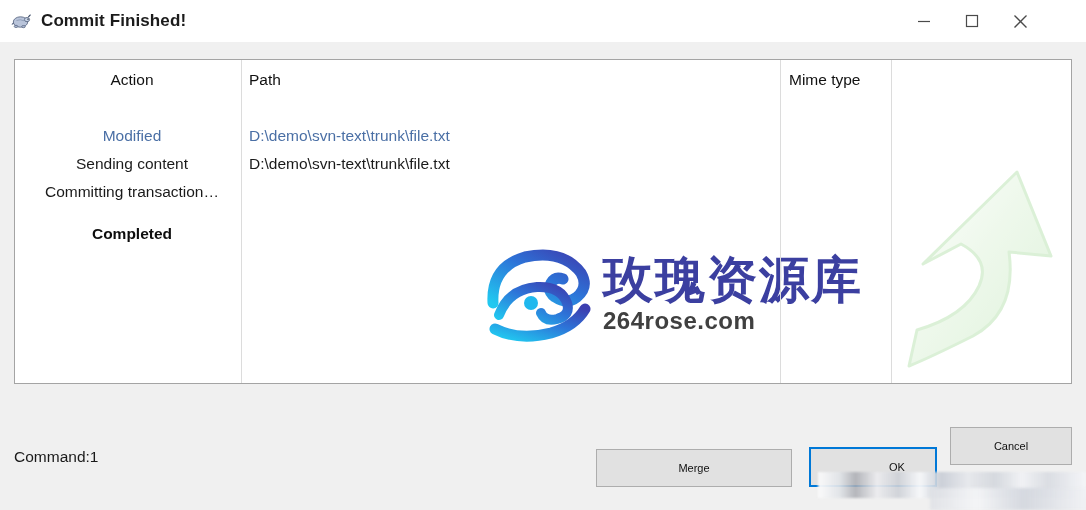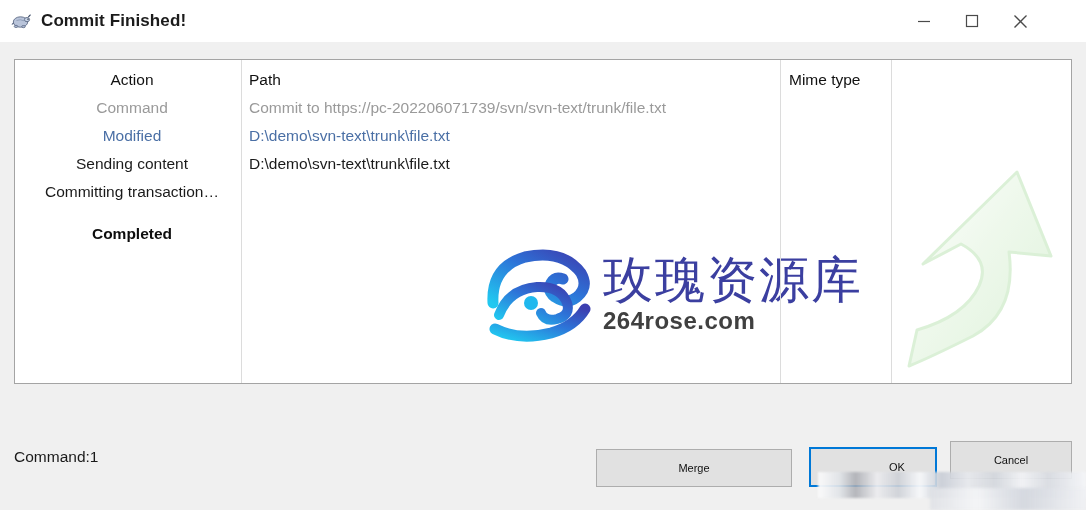--- a/index.html
+++ b/index.html
@@ -147,21 +147,21 @@
     flex: 0 0 auto;
   }
   .wm-rose-text {
     margin-left: 8px;
     display: flex;
     flex-direction: column;
     justify-content: center;
   }
   .wm-cn {
     font-size: 50px;
-    font-weight: normal;
+    font-weight: bold;
     color: #3b3fa0;
     line-height: 1;
     letter-spacing: 2px;
   }
   .wm-url {
     font-size: 24px;
     font-weight: bold;
     color: #404040;
     line-height: 1.15;
     margin-top: 2px;
@@ -199,21 +199,21 @@
     left: 809px;
     top: 405px;
     width: 128px;
     height: 40px;
     background: #e1e1e1;
     border: 2px solid #0078d7;
     padding-left: 48px;
   }
   .btn-cancel {
     left: 950px;
-    top: 399px;
+    top: 385px;
     width: 122px;
     height: 38px;
     background: #e1e1e1;
     border: 1px solid #adadad;
   }
 
   
   .censor-band {
     position: absolute;
     left: 818px;
@@ -339,25 +339,20 @@
 
       <div class="rows">
 
         <div class="row row-header" style="top:6px;">
           <div class="cell c-action">Action</div>
           <div class="cell c-path">Path</div>
           <div class="cell c-mime">Mime type</div>
           <div class="cell c-extra"></div>
         </div>
 
-        <div class="row row-command" style="top:34px;">
-          <div class="cell c-action">Command</div>
-          <div class="cell c-path">Commit to https://pc-202206071739/svn/svn-text/trunk/file.txt</div>
-          <div class="cell c-mime"></div>
-        </div>
 
         <div class="row row-modified" style="top:62px;">
           <div class="cell c-action">Modified</div>
           <div class="cell c-path">D:\demo\svn-text\trunk\file.txt</div>
           <div class="cell c-mime"></div>
         </div>
 
         <div class="row" style="top:90px;">
           <div class="cell c-action">Sending content</div>
           <div class="cell c-path">D:\demo\svn-text\trunk\file.txt</div>

